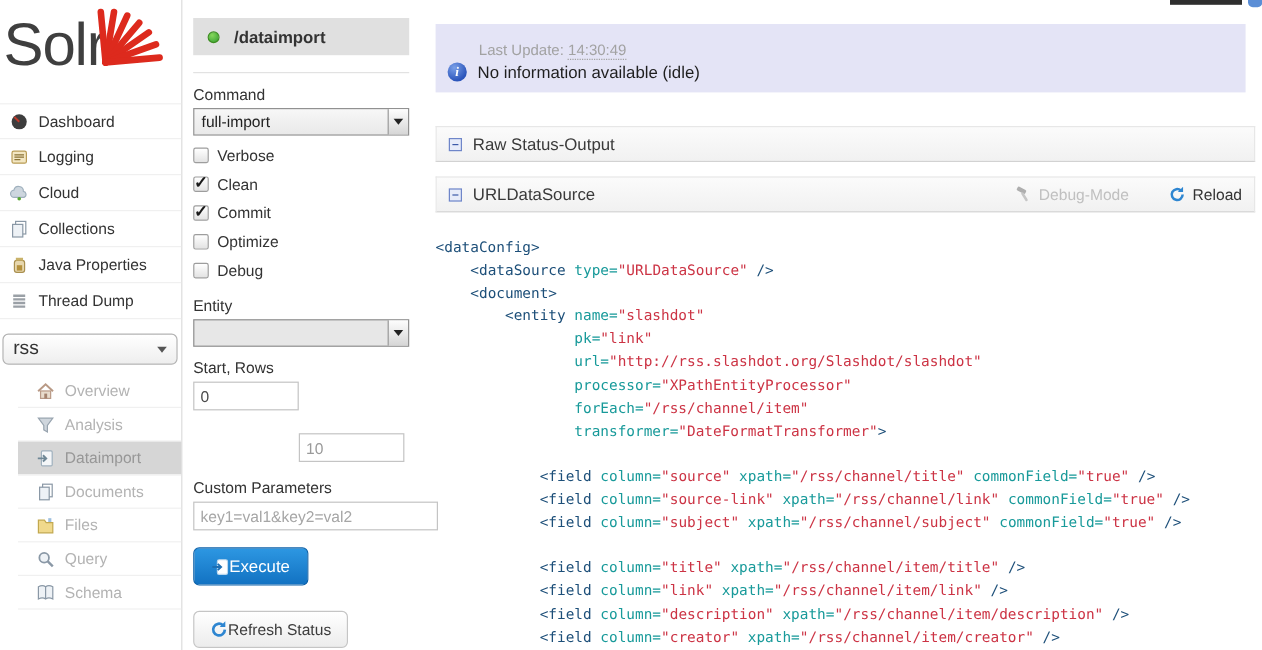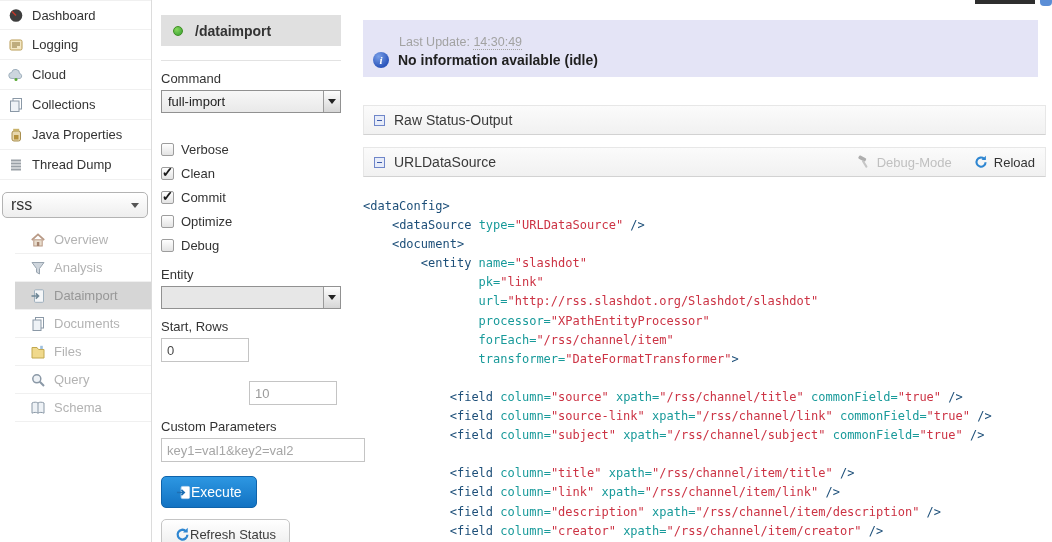--- a/index.html
+++ b/index.html
@@ -38,73 +38,87 @@
     background:radial-gradient(circle at 35% 30%,#86d75c,var(--status-green) 70%);border:1px solid #3e8e22;}
   .handler-label{font-weight:bold;font-size:14px;color:#333;}
   .form-sep{border:none;border-top:1px solid #e2e2e2;margin:14px 0 8px 0;}
   .f-label{font-size:13px;color:#333;margin:10px 0 4px 0;}
   .sel{height:23px;border:1px solid #919191;display:flex;align-items:center;position:relative;
     font-size:13px;color:#222;padding-left:6px;cursor:pointer;background:linear-gradient(#f7f7f7,#e9e9e9);}
   .sel.disabled{background:#e7e7e7;}
   .sel .sel-btn{position:absolute;right:0;top:0;width:17px;height:100%;border-left:1px solid #9a9a9a;
     background:linear-gradient(#fdfdfd,#d6d6d6);display:flex;align-items:center;justify-content:center;}
   .sel .sel-btn i{width:0;height:0;border-left:4px solid transparent;border-right:4px solid transparent;border-top:5px solid #222;}
-  #command-flags{margin-top:24px;}
+  #command-flags{margin-top:4px;}
   .flag-row{display:flex;align-items:center;gap:7px;height:24px;cursor:pointer;font-size:13px;color:#333;}
   .cb{width:13px;height:13px;border:1px solid #9d9d9d;border-radius:2px;background:linear-gradient(#fff,#e3e3e3);
     display:inline-flex;align-items:center;justify-content:center;font-size:14px;font-weight:bold;color:#1a1a1a;line-height:1;}
   .cb.checked::after{content:"\2713";margin-top:-2px;}
   .txt{height:24px;border:1px solid #c4c4c4;font-size:13px;color:#4a4a4a;padding:0 5px;
     font-family:"Liberation Sans",sans-serif;background:#fff;display:block;}
   .txt::placeholder{color:#a6a6a6;}
   .txt.gray{color:#9a9a9a;}
   .w-full{width:204px}.w-half{width:88px}
   .rows-input{margin-top:19px;margin-left:88px;}
   .btn{display:inline-flex;align-items:center;gap:0;border-radius:5px;font-size:14px;cursor:pointer;}
   .btn .icon svg{display:block;width:15px;height:15px;}
   .btn-exec{margin-top:14px;padding:7px 14px;background:linear-gradient(#2d97e2,#1272c2);
     border:1px solid #0f63aa;color:#fff;}
-  .btn-refresh{margin-top:11px;padding:7px 13px;background:linear-gradient(#ffffff,#ececec);
+  .btn-refresh{margin-top:21px;padding:7px 13px;background:linear-gradient(#ffffff,#ececec);
     border:1px solid #c5c5c5;color:#3c3c3c;font-size:13px;}
 
   
   #content{position:absolute;left:353px;top:0;width:699px;height:542px;padding:0 6px 0 10px;}
   .info-box{margin-top:20px;margin-right:8px;background:var(--info-bg);padding:15px 10px 9px 10px;}
   .last-update{font-size:12.5px;color:#a2a2a2;padding-left:26px;}
   .last-update .time{border-bottom:1px dotted #a2a2a2;}
   .info-line{display:flex;align-items:center;gap:9px;margin-top:3px;}
   .info-i{width:16px;height:16px;border-radius:50%;flex:0 0 16px;
     background:radial-gradient(circle at 35% 28%,#7aa0e8,#2b55bb 70%);
     color:#fff;font-size:11px;font-weight:bold;font-family:"Liberation Serif",serif;
     display:flex;align-items:center;justify-content:center;font-style:italic;}
-  .info-msg{font-size:14px;font-weight:bold;color:#1f1f1f;}
+  .info-msg{font-size:14px;font-weight:normal;color:#1f1f1f;}
   .sec-head{margin-top:28px;height:30px;display:flex;align-items:center;gap:9px;padding:0 10px;
     background:linear-gradient(#fbfbfb,#f1f1f1);border:1px solid #e7e7e7;border-bottom:1px solid #d2d2d2;
     font-size:14px;color:#3a3a3a;cursor:pointer;}
   .sec-head.config{margin-top:12px;}
   .collapse{width:11px;height:11px;flex:0 0 11px;border:1px solid #6f86c9;background:#e7ecf9;position:relative;}
   .collapse::after{content:"";position:absolute;left:2px;right:2px;top:4px;border-top:1.5px solid #3c5aa8;}
-  .head-actions{margin-left:auto;display:flex;align-items:center;gap:22px;justify-content:space-between;}
+  .head-actions{margin-left:auto;display:flex;align-items:center;gap:33px;justify-content:space-between;}
   .head-btn{display:inline-flex;align-items:center;gap:6px;font-size:13px;color:#333;cursor:pointer;}
   .head-btn.disabled{color:#c0c0c0;cursor:default;}
   .head-btn .icon svg{display:block;width:14px;height:14px;}
   #code-block{margin-top:20px;font-family:"DejaVu Sans Mono","Liberation Mono",monospace;
     font-size:12px;line-height:19.1px;white-space:pre;color:#333;}
   .xt{color:var(--xml-tag);} .xa{color:var(--xml-attr);} .xv{color:var(--xml-value);}
 
   
   .edge-dark{position:absolute;left:975px;top:0;width:60px;height:4px;background:#2e2e2e;}
   .edge-blue{position:absolute;left:1040px;top:0;width:12px;height:6px;background:#5b8ed6;border-radius:0 0 4px 4px;}
 </style>
 </head>
 <body>
 
 <div class="app">
 
   <aside id="sidebar">
+    <div class="logo">
+      <span class="logo-text">Solr</span>
+      <svg class="logo-fan" width="62" height="56" viewBox="0 0 62 56">
+        <g stroke="#dd2a1d" stroke-width="5.5" stroke-linecap="round" fill="none">
+          <line x1="10" y1="50" x2="6" y2="8"></line>
+          <line x1="10" y1="50" x2="17" y2="8"></line>
+          <line x1="10" y1="50" x2="28" y2="11"></line>
+          <line x1="10" y1="50" x2="38" y2="17"></line>
+          <line x1="10" y1="50" x2="46" y2="25"></line>
+          <line x1="10" y1="50" x2="52" y2="35"></line>
+          <line x1="10" y1="50" x2="55" y2="46"></line>
+        </g>
+      </svg>
+    </div>
     <nav id="main-nav">
         <div class="nav-item">
           <span class="icon">
             <svg viewBox="0 0 16 16">
               <circle cx="8" cy="8.5" r="6.3" fill="#3d3d3d"></circle>
               <line x1="8" y1="8.5" x2="4" y2="4.5" stroke="#c0392b" stroke-width="1.6"></line>
             </svg>
           </span>
           <span class="nav-label">Dashboard</span>
         </div>

